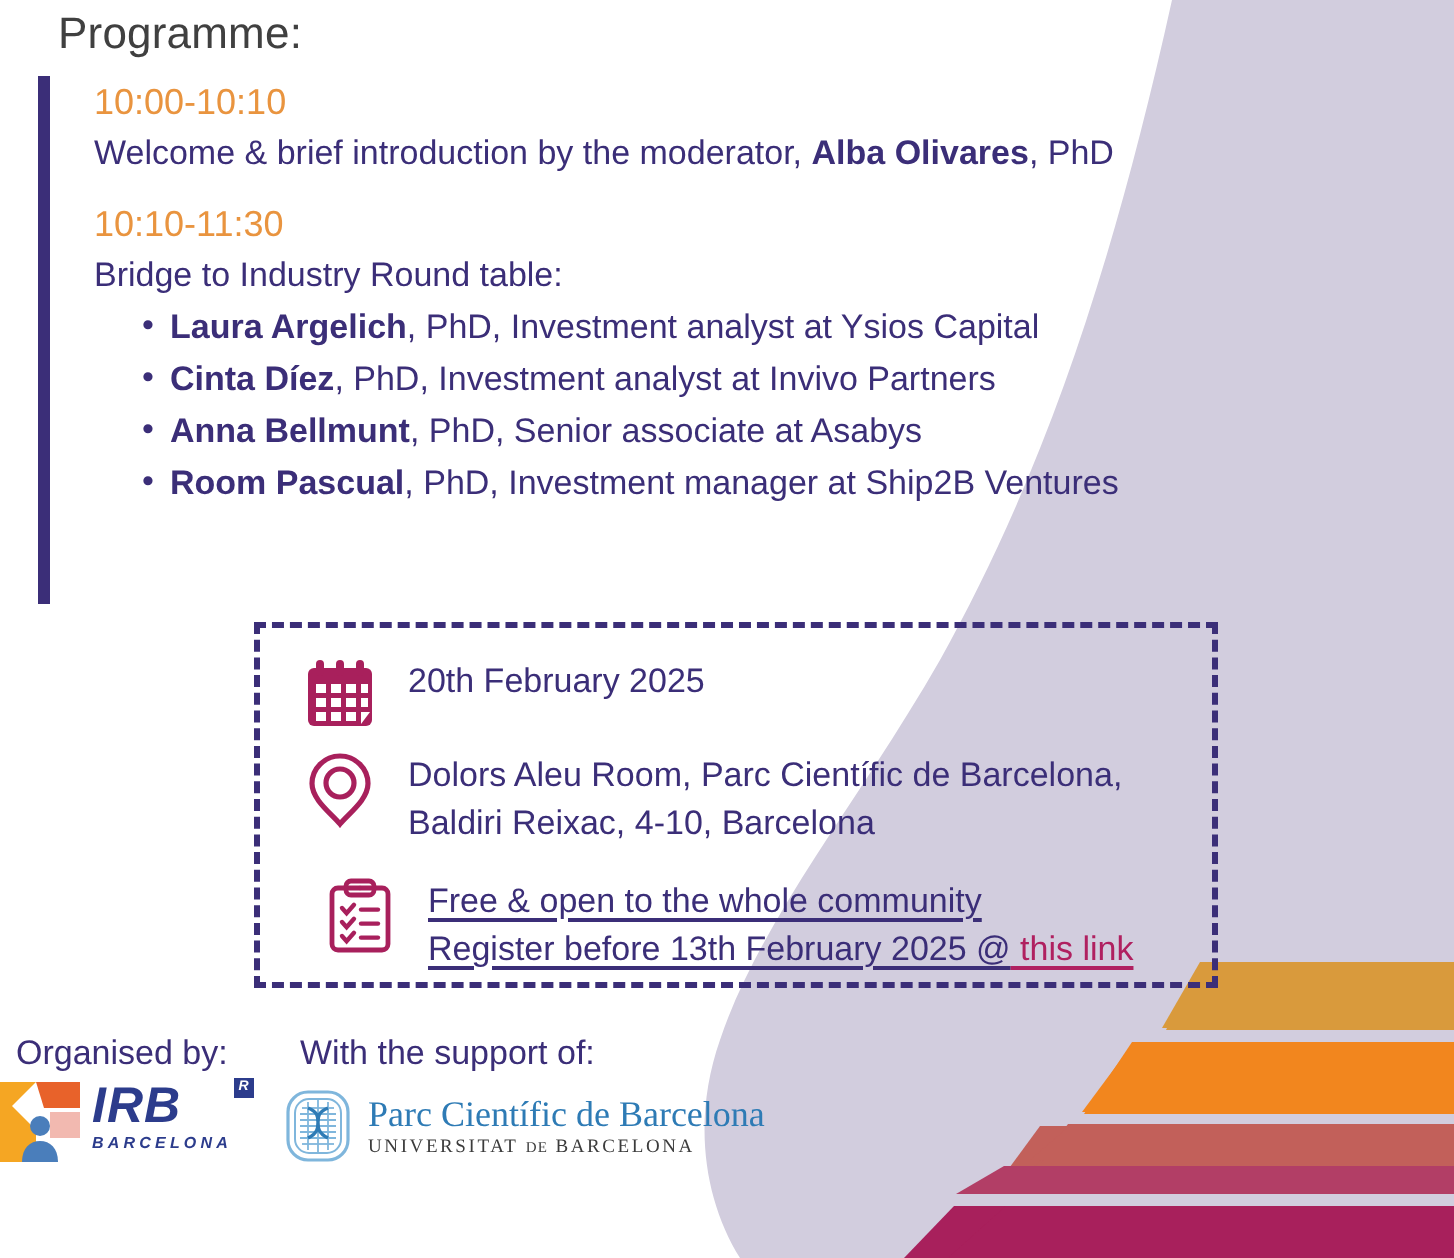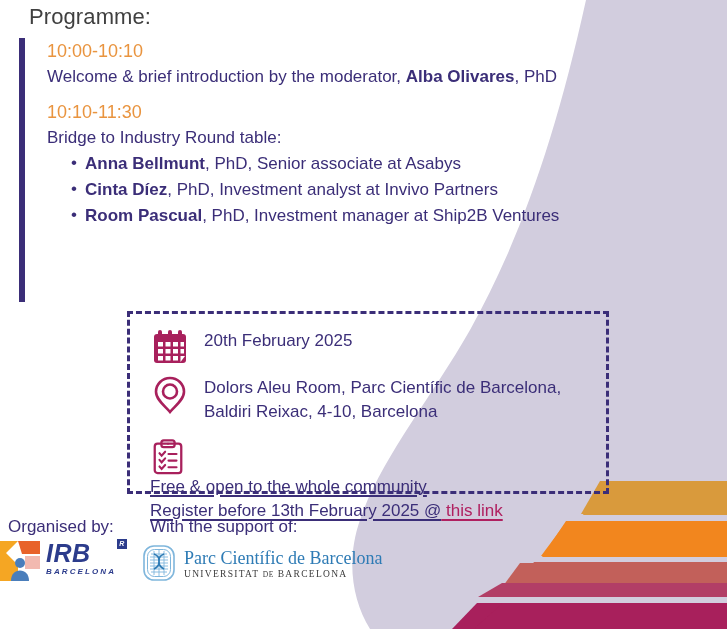--- a/index.html
+++ b/index.html
@@ -116,21 +116,21 @@
   }
   .detail-text {
     font-size: 17px;
     color: #3B2E78;
     line-height: 24px;
   }
   .detail-text .u { text-decoration: underline; text-decoration-thickness: 2px; text-underline-offset: 3px; }
   .link-accent { color: #B02060; text-decoration: underline; text-decoration-thickness: 2px; text-underline-offset: 3px; }
   #row-date   { left: 22px; top: 15px; }
   #row-place  { left: 22px; top: 62px; }
-  #row-reg    { left: 20px; top: 125px; flex-direction: column; }
+  #row-reg    { left: 32px; top: 125px; }
   
   .footer-label {
     position: absolute;
     font-size: 17px;
     color: #3B2E78;
     white-space: nowrap;
   }
   #lbl-organised { left: 8px;  top: 517px; }
   #lbl-support   { left: 150px; top: 517px; }
   .irb-logo {
@@ -348,24 +348,27 @@
       <span>Welcome &amp; brief introduction by the moderator, </span><b>Alba Olivares</b><span>, PhD</span>
     </div>
 
     <div class="gap-sm"></div>
 
     <div class="slot-time">10:10-11:30</div>
     <div class="slot-desc">Bridge to Industry Round table:</div>
 
     <ul class="panel-list">
       <li>
-        <b>Anna Bellmunt</b><span>, PhD, Senior associate at Asabys</span>
+        <b>Laura Argelich</b><span>, PhD, Investment analyst at Ysios Capital</span>
       </li>
       <li>
         <b>Cinta Díez</b><span>, PhD, Investment analyst at Invivo Partners</span>
+      </li>
+      <li>
+        <b>Anna Bellmunt</b><span>, PhD, Senior associate at Asabys</span>
       </li>
       <li>
         <b>Room Pascual</b><span>, PhD, Investment manager at Ship2B Ventures</span>
       </li>
     </ul>
   </div>
 
 
   <div class="details-box">
 

